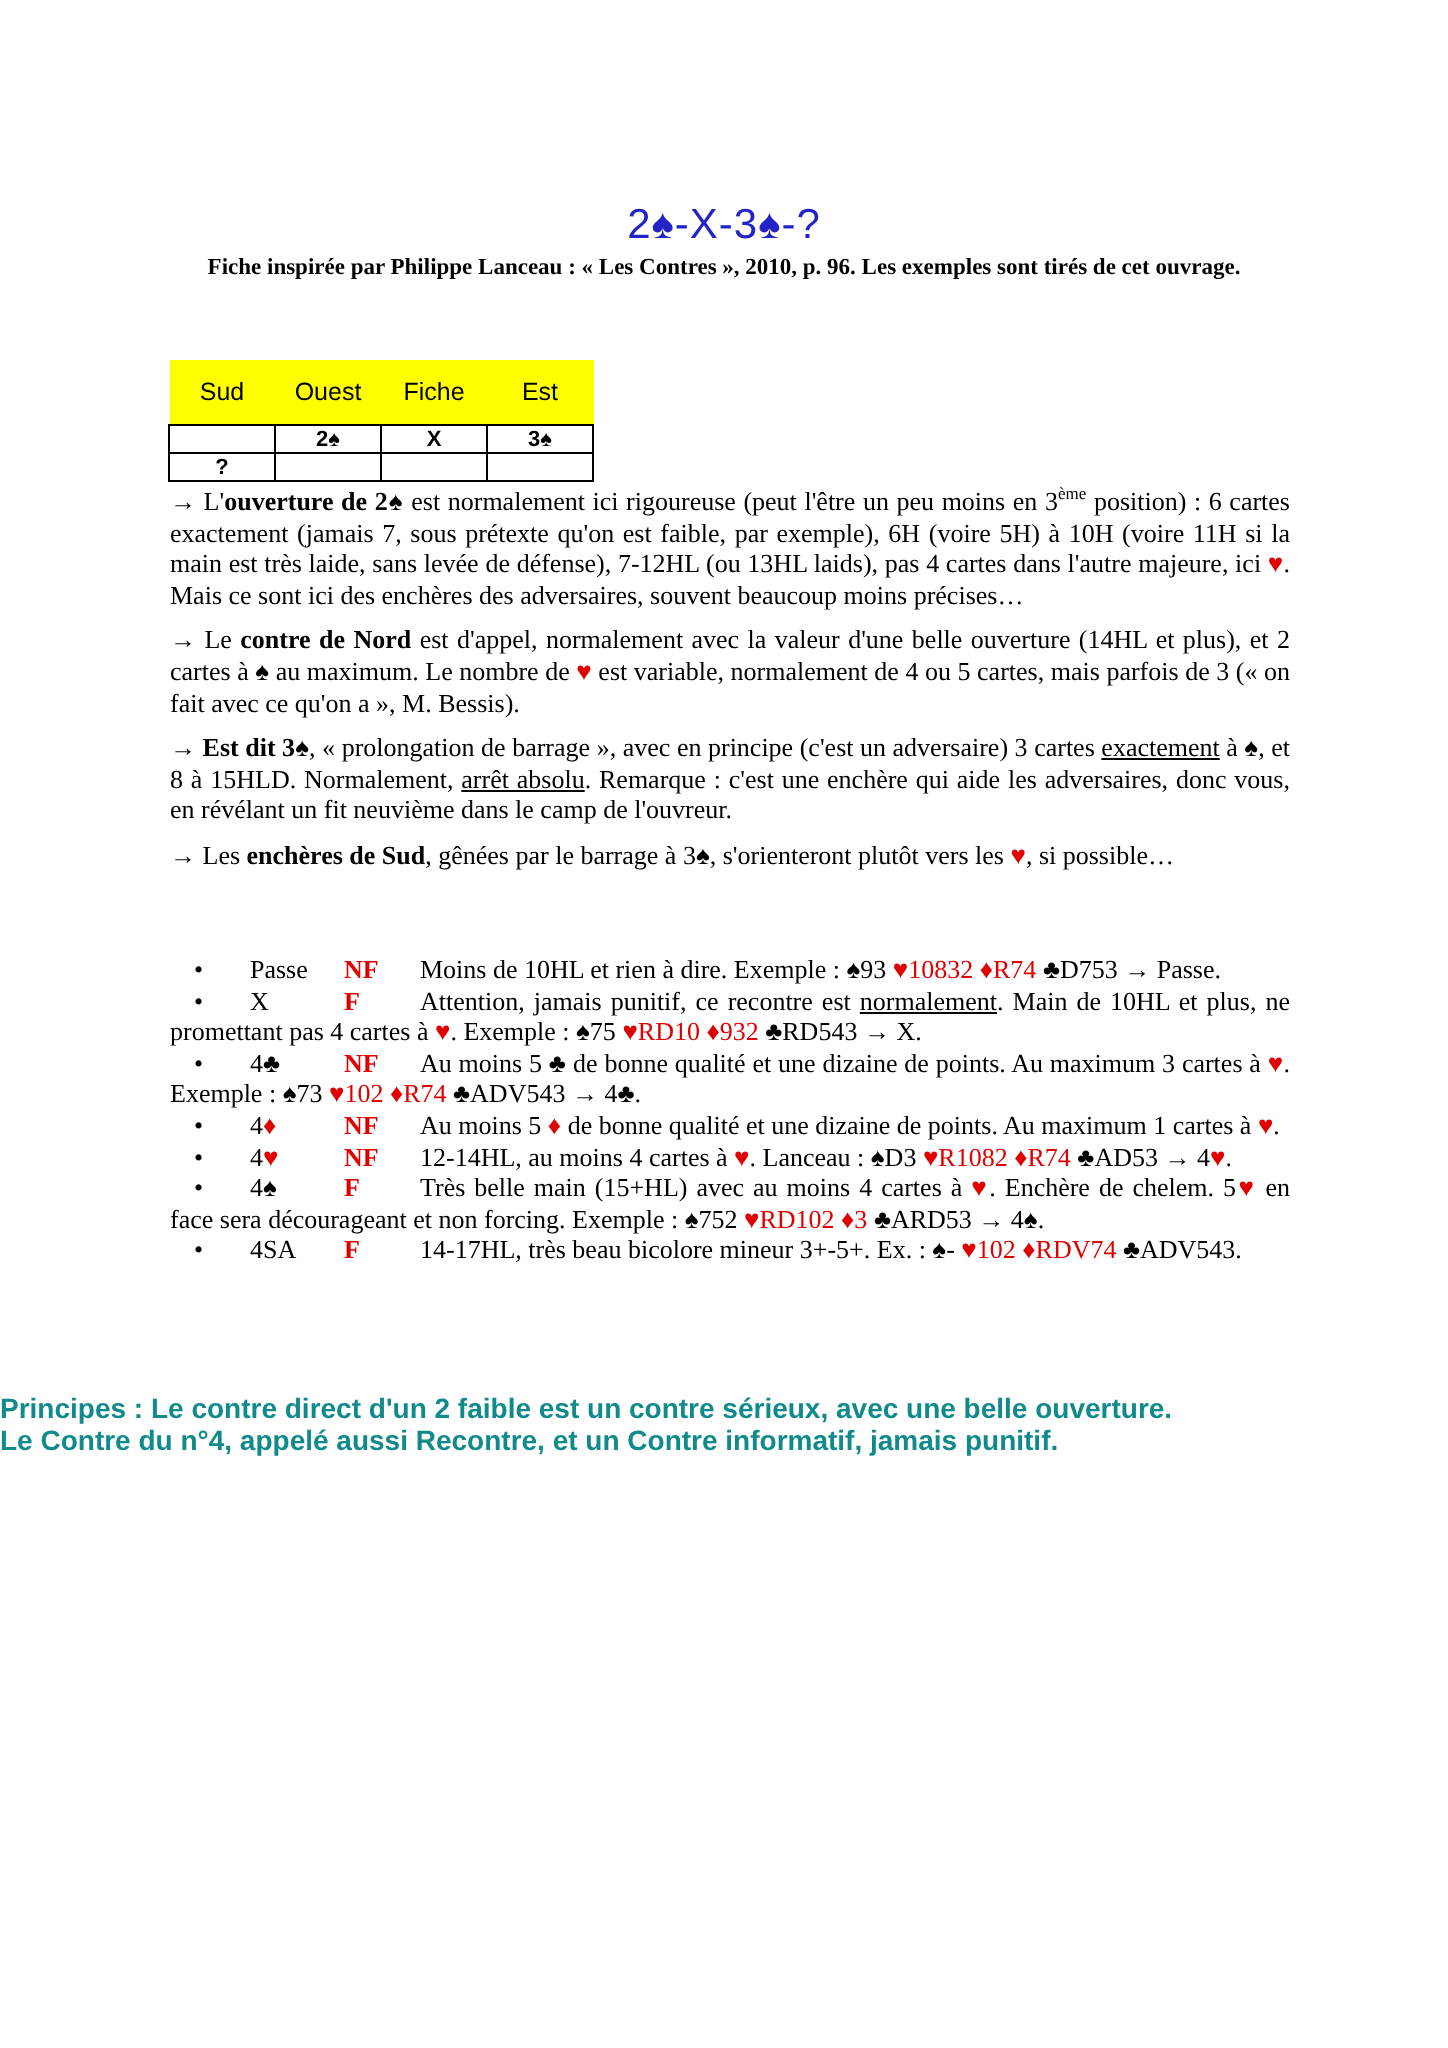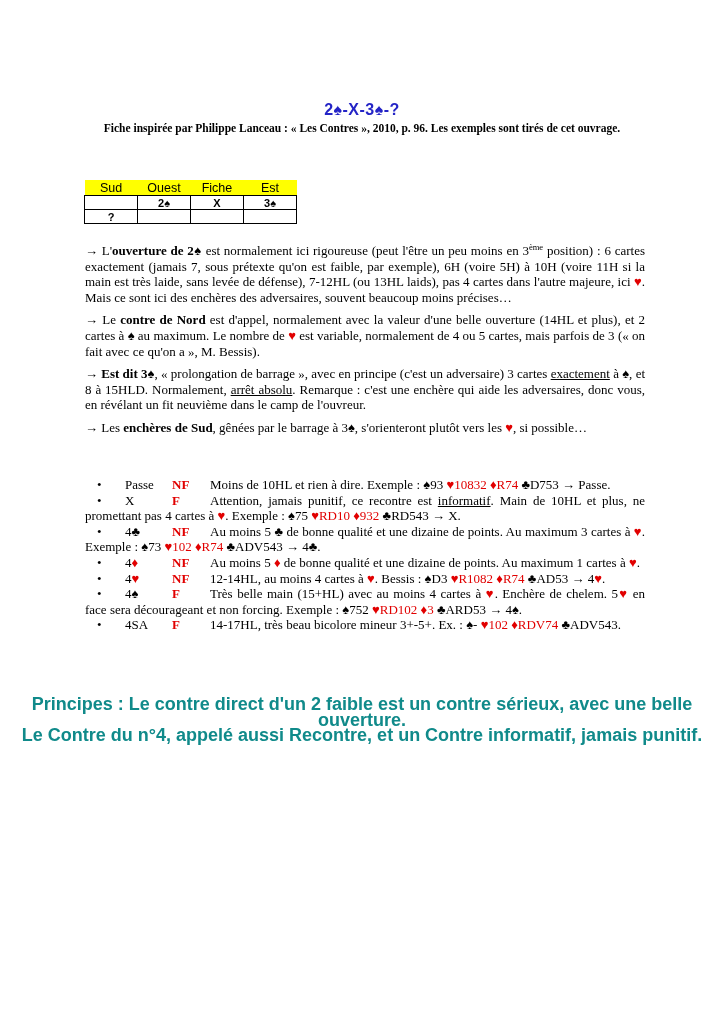--- a/index.html
+++ b/index.html
@@ -3,49 +3,49 @@
 <meta charset="utf-8">
 <style>
   html,body { margin:0; padding:0; background:#ffffff; }
   .page {
     position:relative; width:724px; height:1024px; background:#ffffff;
     font-family:"Liberation Serif", serif; color:#000; overflow:hidden;
   }
   
   .head { position:absolute; top:101px; left:0; right:0; text-align:center; }
   .title {
-    font-family:"Liberation Sans", sans-serif; font-weight:bold;
-    font-size:16px; color:var(--title-blue); letter-spacing:0.5px;
+    font-family:"Liberation Sans", sans-serif; font-weight:normal;
+    font-size:21px; color:var(--title-blue); letter-spacing:0.5px;
   }
   .subtitle { margin-top:3px; font-size:11.5px; font-weight:bold; }
   
   .bid-table { position:absolute; top:180px; left:84px; border-collapse:collapse; }
   .bid-table th {
     background:var(--table-header-yellow); border:none;
     font-family:"Liberation Sans", sans-serif; font-weight:normal;
-    font-size:12.5px; width:52px; height:15px; padding:0; text-align:center;
+    font-size:12.5px; width:52px; height:32px; padding:0; text-align:center;
   }
   .bid-table td {
     border:1.6px solid #000; font-family:"Liberation Sans", sans-serif;
     font-weight:bold; font-size:11px; width:52px; height:13px; padding:0; text-align:center;
   }
   
   .paras { position:absolute; top:243px; left:85px; width:560px; }
   .para { margin:0 0 7px 0; font-size:13px; line-height:15.6px; text-align:justify; }
   
   .list { position:absolute; top:477px; left:85px; width:560px; }
   .li { font-size:13px; line-height:15.6px; text-align:justify; }
   .bullet { display:inline-block; width:40px; padding-left:12px; box-sizing:border-box; }
   .bid { display:inline-block; width:47px; }
   .fnf { display:inline-block; width:38px; color:var(--accent-red); font-weight:bold; }
   
   .principles {
-    position:absolute; top:697px; left:0; right:0; text-align:center;
+    position:absolute; top:697px; left:0; right:0; text-align:left;
     font-family:"Liberation Sans", sans-serif; font-weight:bold;
-    font-size:18px; line-height:15.6px; color:var(--principles-teal);
+    font-size:14px; line-height:15.6px; color:var(--principles-teal);
   }
   
   .b { font-weight:bold;font-family:Liberation Serif, serif; }
   .red { color:var(--accent-red); }
   .u { text-decoration:underline; }
   .sup { font-size:8.5px; vertical-align:super; line-height:0; }
 </style>
 </head>
 <body>
 
@@ -86,30 +86,30 @@
     <div class="para"><span>→ Le </span><span class="b">contre de Nord</span><span> est d'appel, normalement avec la valeur d'une belle ouverture (14HL et plus), et 2 cartes à ♠ au maximum. Le nombre de </span><span class="red">♥</span><span> est variable, normalement de 4 ou 5 cartes, mais parfois de 3 (« on fait avec ce qu'on a », M. Bessis).</span></div>
     <div class="para"><span>→ </span><span class="b">Est dit 3♠</span><span>, « prolongation de barrage », avec en principe (c'est un adversaire) 3 cartes </span><span class="u">exactement</span><span> à ♠, et 8 à 15HLD. Normalement, </span><span class="u">arrêt absolu</span><span>. Remarque : c'est une enchère qui aide les adversaires, donc vous, en révélant un fit neuvième dans le camp de l'ouvreur.</span></div>
     <div class="para"><span>→ Les </span><span class="b">enchères de Sud</span><span>, gênées par le barrage à 3♠, s'orienteront plutôt vers les </span><span class="red">♥</span><span>, si possible…</span></div>
   </div>
 
   <div class="list">
     <div class="li">
       <span class="bullet">•</span><span class="bid"><span>Passe</span></span><span class="fnf">NF</span><span class="desc"><span>Moins de 10HL et rien à dire. Exemple : ♠93 </span><span class="red">♥10832 ♦R74</span><span> ♣D753 → Passe.</span></span>
     </div>
     <div class="li">
-      <span class="bullet">•</span><span class="bid"><span>X</span></span><span class="fnf">F</span><span class="desc"><span>Attention, jamais punitif, ce recontre est </span><span class="u">informatif</span><span>. Main de 10HL et plus, ne promettant pas 4 cartes à </span><span class="red">♥</span><span>. Exemple : ♠75 </span><span class="red">♥RD10 ♦932</span><span> ♣RD543 → X.</span></span>
+      <span class="bullet">•</span><span class="bid"><span>X</span></span><span class="fnf">F</span><span class="desc"><span>Attention, jamais punitif, ce recontre est </span><span class="u">normalement</span><span>. Main de 10HL et plus, ne promettant pas 4 cartes à </span><span class="red">♥</span><span>. Exemple : ♠75 </span><span class="red">♥RD10 ♦932</span><span> ♣RD543 → X.</span></span>
     </div>
     <div class="li">
       <span class="bullet">•</span><span class="bid"><span>4♣</span></span><span class="fnf">NF</span><span class="desc"><span>Au moins 5 ♣ de bonne qualité et une dizaine de points. Au maximum 3 cartes à </span><span class="red">♥</span><span>. Exemple : ♠73 </span><span class="red">♥102 ♦R74</span><span> ♣ADV543 → 4♣.</span></span>
     </div>
     <div class="li">
       <span class="bullet">•</span><span class="bid"><span>4</span><span class="red">♦</span></span><span class="fnf">NF</span><span class="desc"><span>Au moins 5 </span><span class="red">♦</span><span> de bonne qualité et une dizaine de points. Au maximum 1 cartes à </span><span class="red">♥</span><span>.</span></span>
     </div>
     <div class="li">
-      <span class="bullet">•</span><span class="bid"><span>4</span><span class="red">♥</span></span><span class="fnf">NF</span><span class="desc"><span>12-14HL, au moins 4 cartes à </span><span class="red">♥</span><span>. Bessis : ♠D3 </span><span class="red">♥R1082 ♦R74</span><span> ♣AD53 → 4</span><span class="red">♥</span><span>.</span></span>
+      <span class="bullet">•</span><span class="bid"><span>4</span><span class="red">♥</span></span><span class="fnf">NF</span><span class="desc"><span>12-14HL, au moins 4 cartes à </span><span class="red">♥</span><span>. Lanceau : ♠D3 </span><span class="red">♥R1082 ♦R74</span><span> ♣AD53 → 4</span><span class="red">♥</span><span>.</span></span>
     </div>
     <div class="li">
       <span class="bullet">•</span><span class="bid"><span>4♠</span></span><span class="fnf">F</span><span class="desc"><span>Très belle main (15+HL) avec au moins 4 cartes à </span><span class="red">♥</span><span>. Enchère de chelem. 5</span><span class="red">♥</span><span> en face sera décourageant et non forcing. Exemple : ♠752 </span><span class="red">♥RD102 ♦3</span><span> ♣ARD53 → 4♠.</span></span>
     </div>
     <div class="li">
       <span class="bullet">•</span><span class="bid"><span>4SA</span></span><span class="fnf">F</span><span class="desc"><span>14-17HL, très beau bicolore mineur 3+-5+. Ex. : ♠- </span><span class="red">♥102 ♦RDV74</span><span> ♣ADV543.</span></span>
     </div>
   </div>
 
   <div class="principles">

